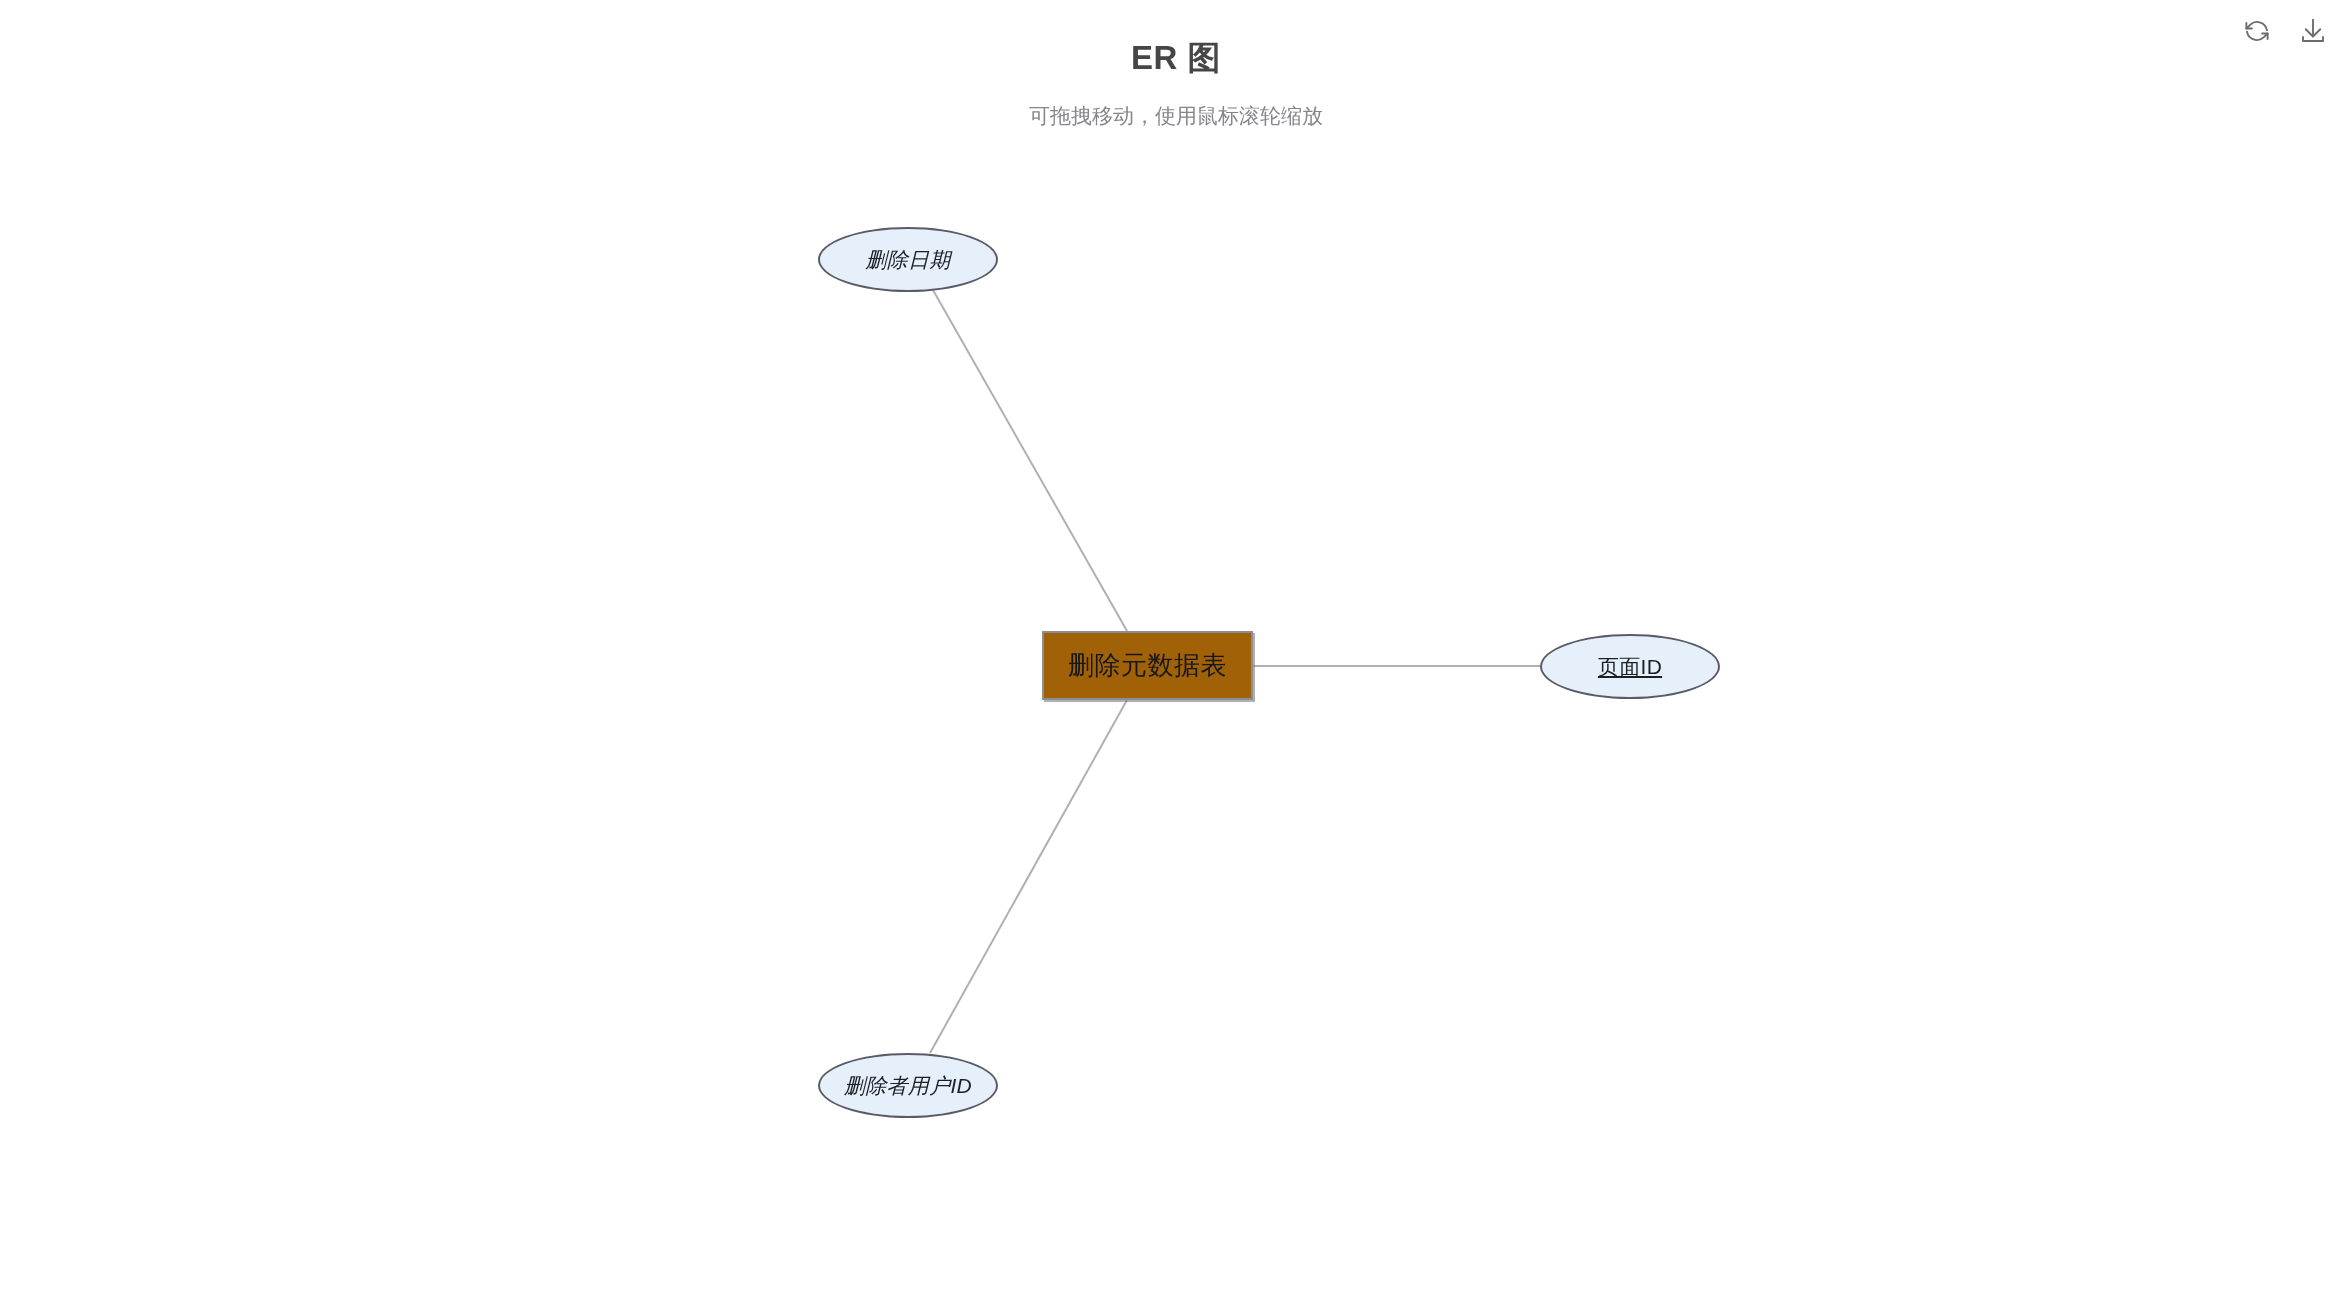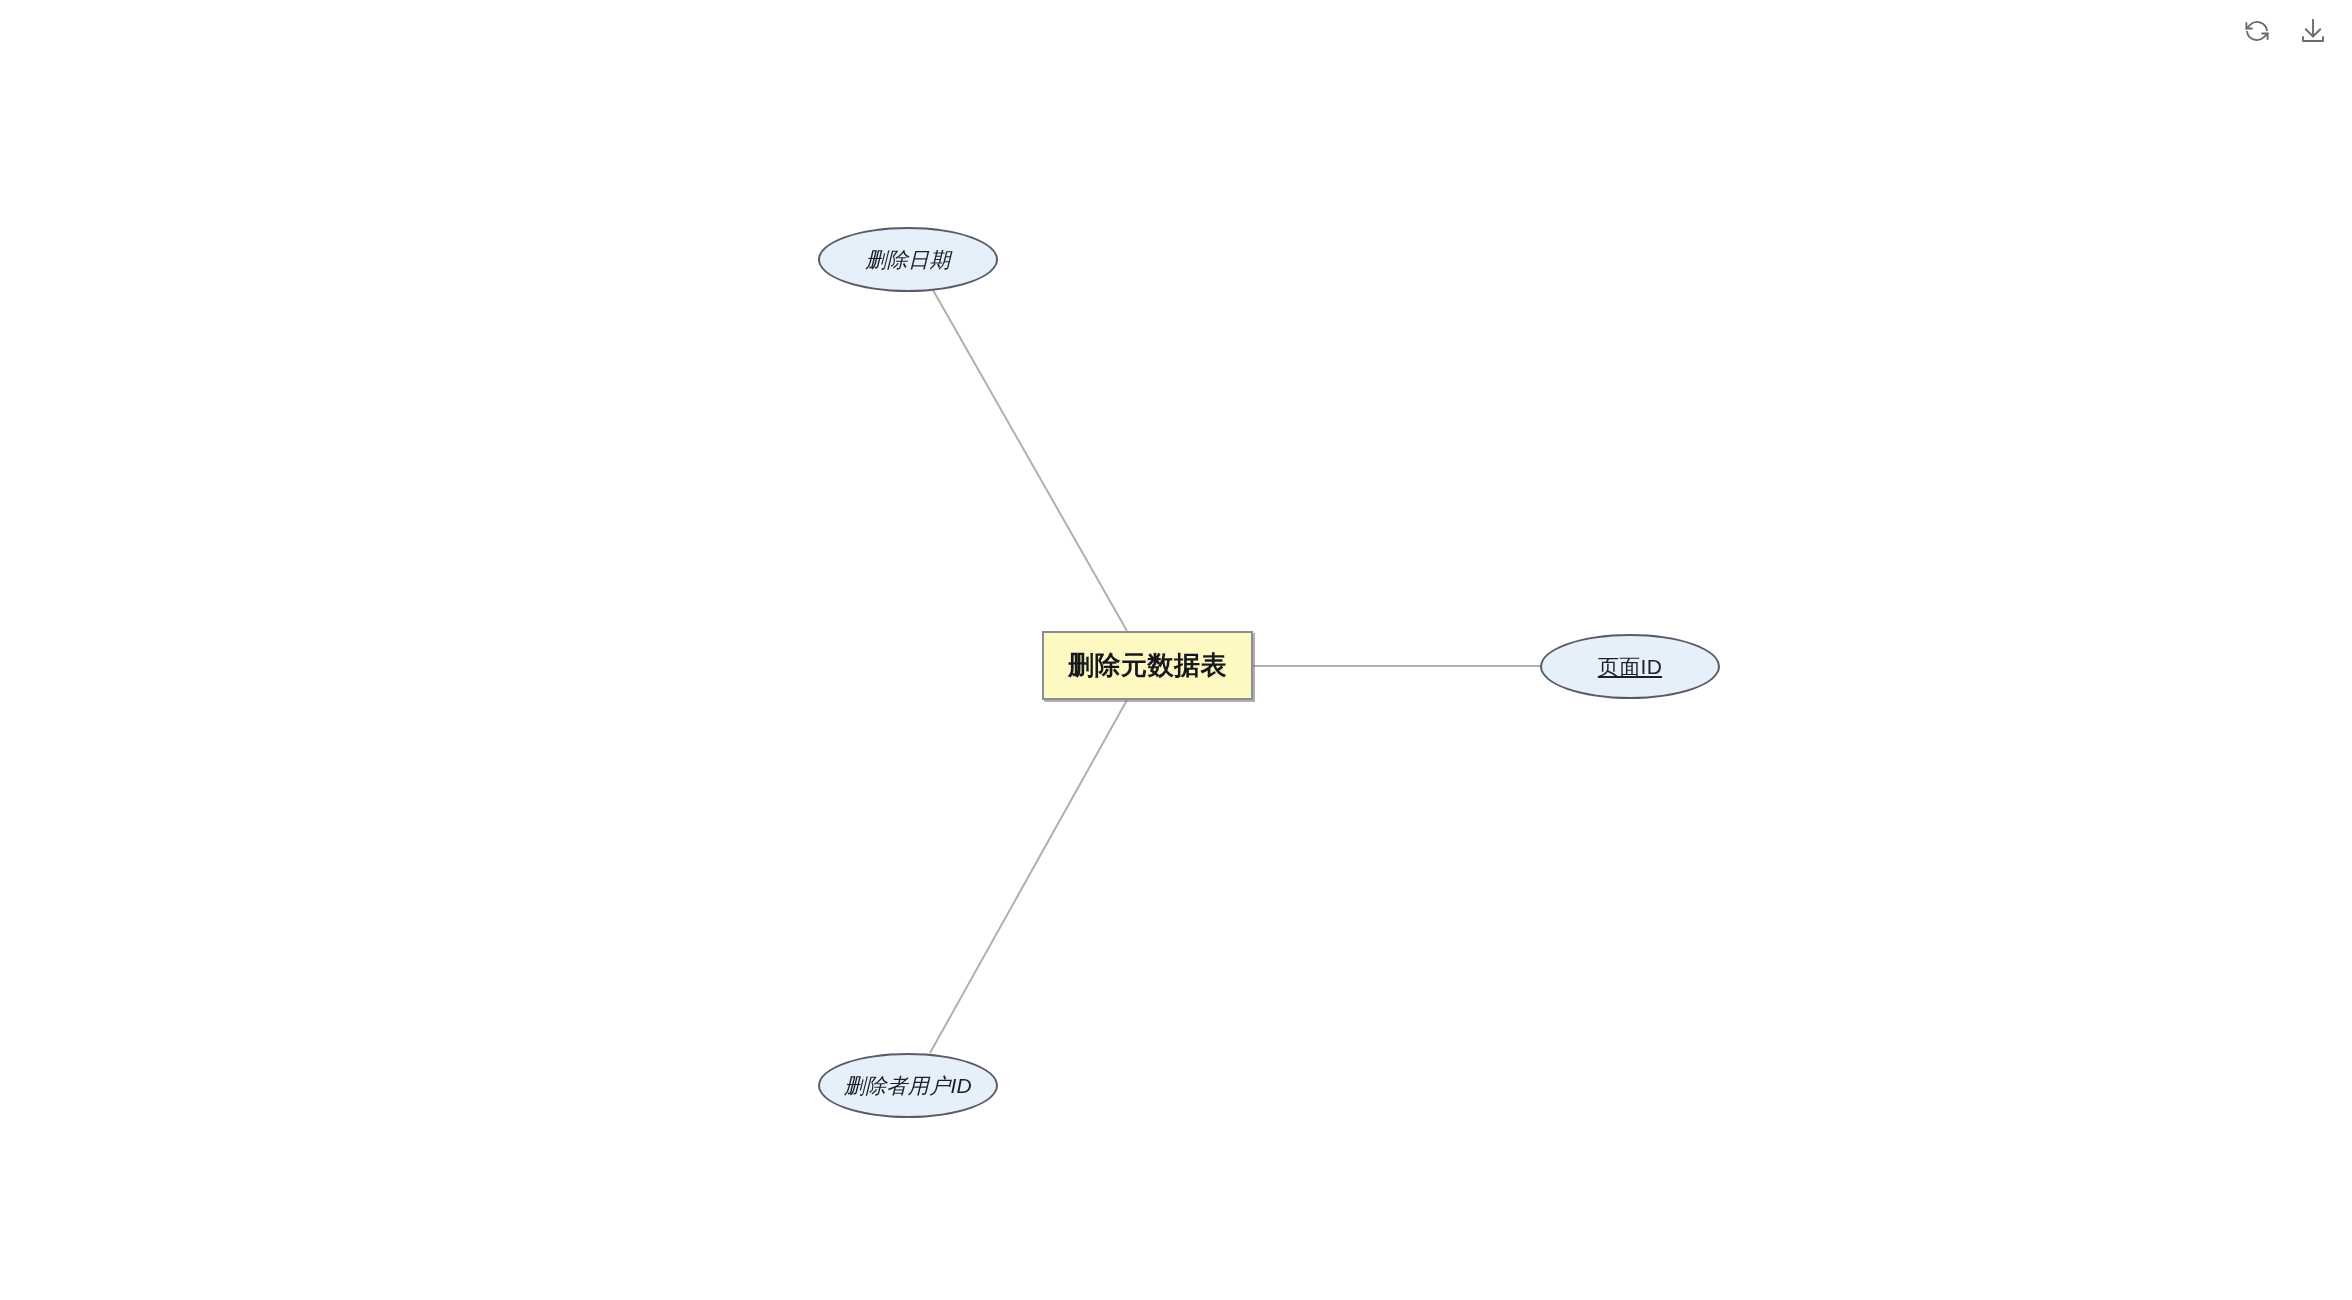--- a/index.html
+++ b/index.html
@@ -99,44 +99,48 @@
     box-sizing: border-box;
     display: flex;
     align-items: center;
     justify-content: center;
     text-align: center;
     cursor: move;
     user-select: none;
   }
 
   .node-entity {
-    background: #fef9c3;
+    background: #a16207;
     border: 2px solid #8d8d95;
     box-shadow: 2px 2px 0 0 rgba(110,110,120,0.55);
     font-size: 26px;
-    font-weight: bold;
+    font-weight: normal;
     color: #16181c;
     letter-spacing: 0.5px;
   }
 
   .node-attribute {
     background: #e5f0fb;
     border: 2px solid #5b5b68;
     border-radius: 50%;
     font-size: 21px;
     font-weight: normal;
     color: #1c1f24;
     letter-spacing: 0.3px;
   }
 </style>
 </head>
 <body>
 
 <div id="app">
 
+  <div class="header">
+    <div class="page-title">ER 图</div>
+    <div class="page-subtitle">可拖拽移动，使用鼠标滚轮缩放</div>
+  </div>
 
   <div class="toolbar">
     <button class="tool-btn" title="">
       <span>
         <svg width="30" height="30" viewBox="0 0 24 24" fill="none" stroke="#6b6b6b" stroke-width="1.5" stroke-linecap="round" stroke-linejoin="round">
           <path d="M20 11.5a8 8 0 0 0-13.3-4.6L3.5 10"></path>
           <polyline points="3.5,5.6 3.5,10 7.9,10"></polyline>
           <path d="M4 12.5a8 8 0 0 0 13.3 4.6L20.5 14"></path>
           <polyline points="20.5,18.4 20.5,14 16.1,14"></polyline>
         </svg>

